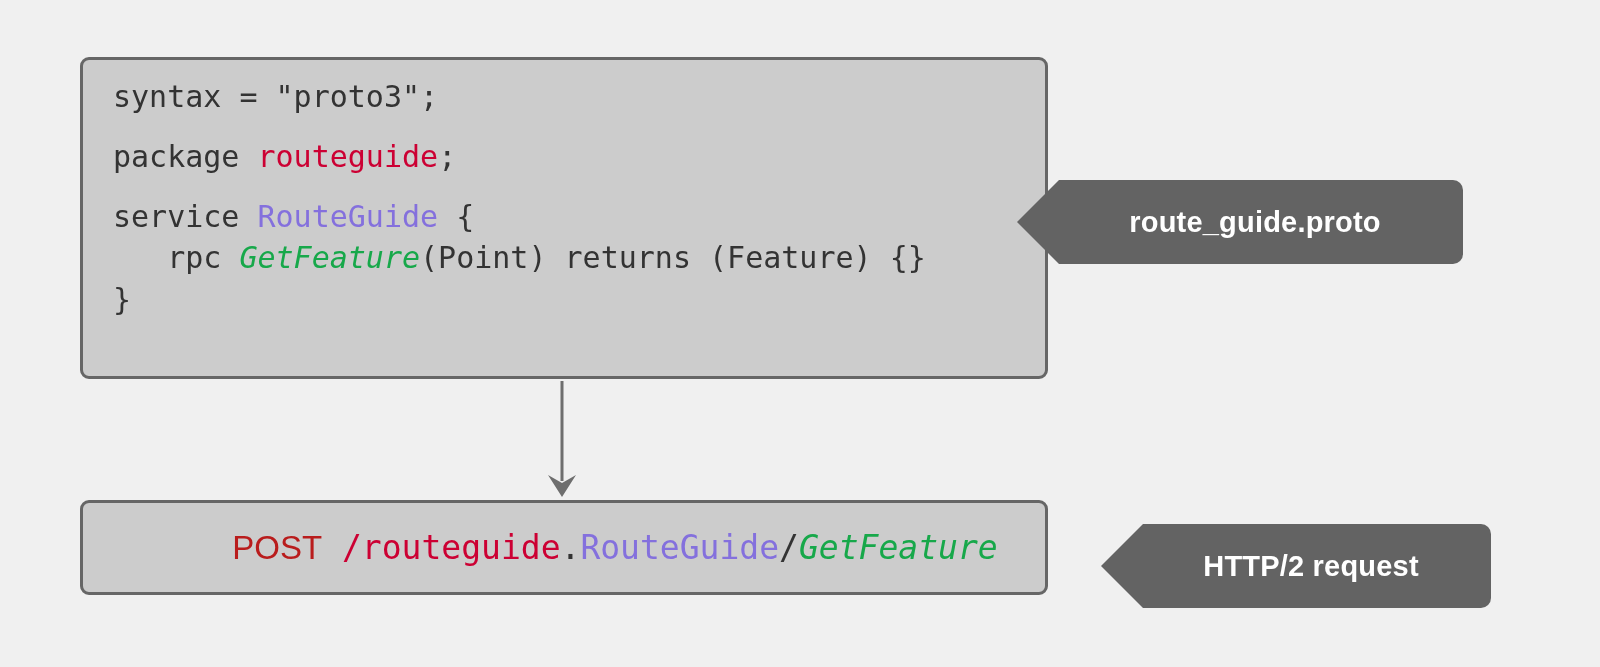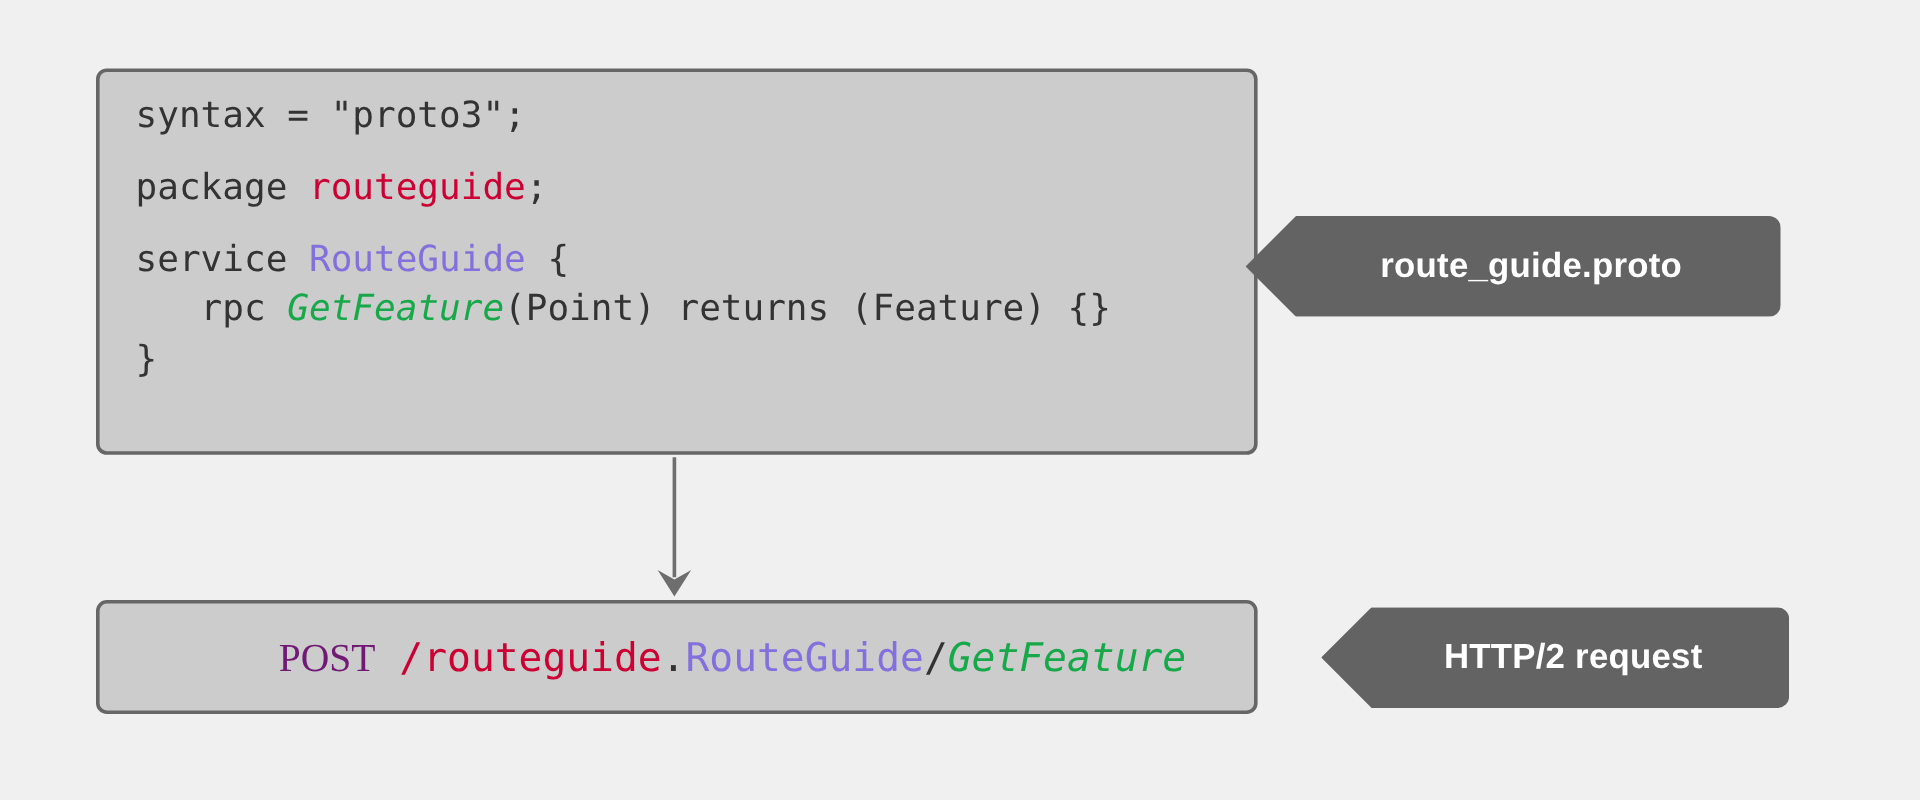--- a/index.html
+++ b/index.html
@@ -62,22 +62,22 @@
   }
 
   .post-line {
     padding-left: 30px;
     font-family: "DejaVu Sans Mono", "Liberation Mono", monospace;
     font-size: 33px;
     color: #333333;
     white-space: pre;
   }
   .post-verb {
-    font-family: Liberation Serif, serif;
-    color: #701a75;
+    font-family: Liberation Sans, sans-serif;
+    color: #b91c1c;
   }
 
   
   .pkg   { color: #cc0033; }
   .svc   { color: #8470dd; }
   .rpcm  { color: #17a84a; font-style: italic; }
   .plain { color: #333333; }
 
   
   #flow-arrow {
@@ -109,27 +109,27 @@
     text-align: center;
     padding-left: 30px;
     box-sizing: border-box;
     color: #ffffff;
     font-family: "Liberation Sans", sans-serif;
     font-weight: bold;
     font-size: 29px;
     letter-spacing: 0.2px;
   }
   #callout-proto {
-    left: 1038px;
+    left: 1017px;
     top: 180px;
     width: 446px;
   }
   #callout-http {
     left: 1101px;
-    top: 506px;
+    top: 524px;
     width: 390px;
   }
 </style>
 </head>
 <body>
 
 <div class="stage">
 
   <div class="box" id="proto-box">
     <div class="code" id="proto-code"><span class="ln"><span class="plain">syntax = "proto3";</span></span><span class="blank"></span><span class="ln"><span class="plain">package </span><span class="pkg">routeguide</span><span class="plain">;</span></span><span class="blank"></span><span class="ln"><span class="plain">service </span><span class="svc">RouteGuide</span><span class="plain"> {</span></span><span class="ln"><span class="plain">   rpc </span><span class="rpcm">GetFeature</span><span class="plain">(Point) returns (Feature) {}</span></span><span class="ln"><span class="plain">}</span></span></div>

